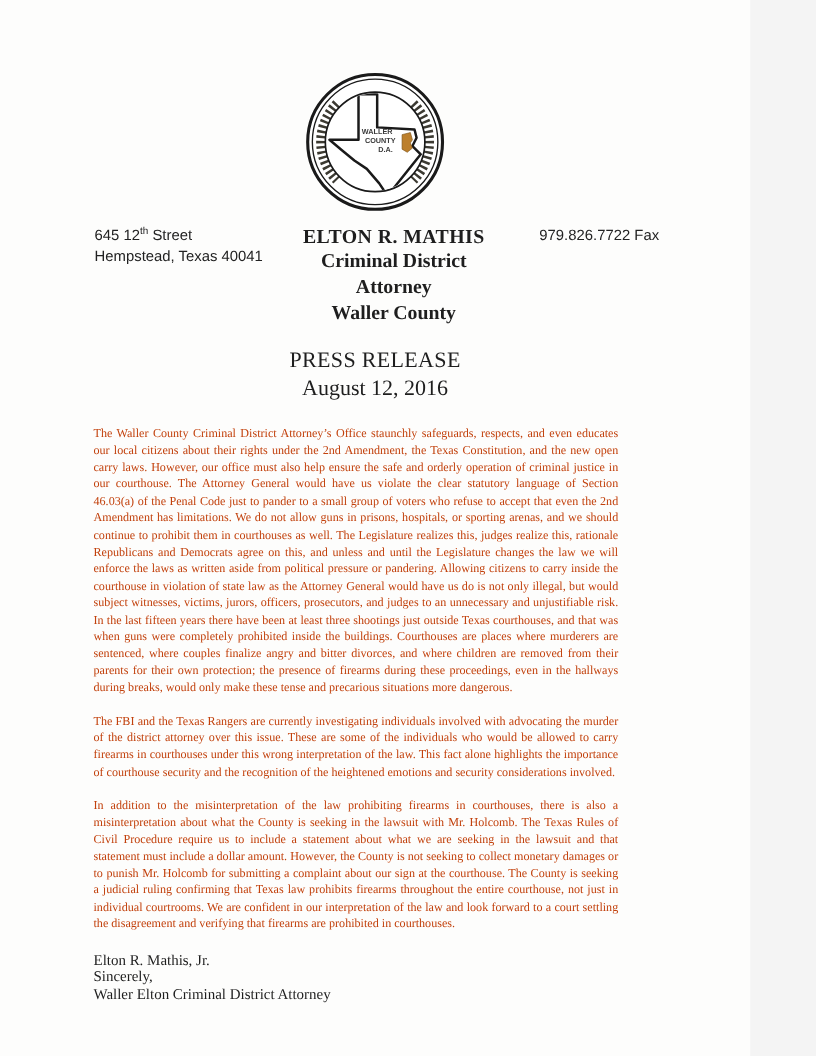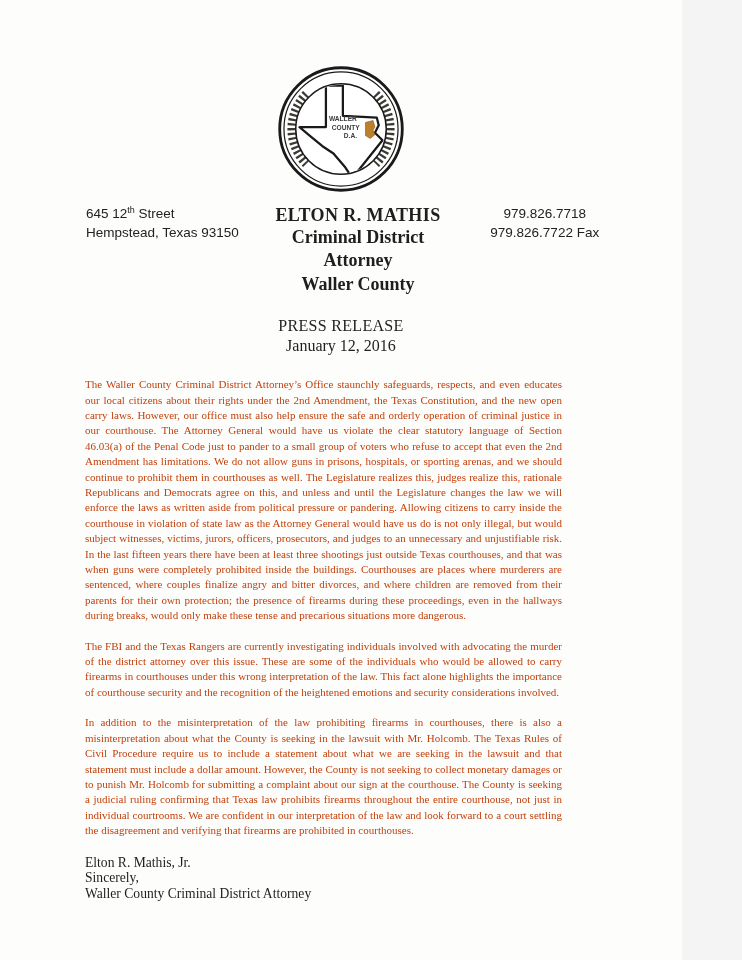--- a/index.html
+++ b/index.html
@@ -52,21 +52,21 @@
     flex:1.05;
     text-align:center;
     font-family:"Liberation Sans",sans-serif;
     font-size:13.5px;line-height:1.4;
     color:#222;
   }
   
   .release-heading{
     text-align:center;
     margin-top:20px;
-    font-size:16px;
+    font-size:20px;
     line-height:1.25;
   }
   .release-title{letter-spacing:.3px;}
   
   .body-text{
     padding:21px 120px 0 85px;
     font-size:11px;
     line-height:15.4px;
     text-align:justify;
     color:#c2410c;
@@ -108,43 +108,42 @@
 
       <text x="72" y="62" text-anchor="middle" font-family="Liberation Sans, sans-serif" font-size="7" font-weight="bold" fill="#3a3a3a">WALLER</text>
       <text x="75" y="71" text-anchor="middle" font-family="Liberation Sans, sans-serif" font-size="7" font-weight="bold" fill="#3a3a3a">COUNTY</text>
       <text x="80" y="80" text-anchor="middle" font-family="Liberation Sans, sans-serif" font-size="7" font-weight="bold" fill="#3a3a3a">D.A.</text>
     </svg>
   </div>
 
   <div class="header-row">
     <div class="hdr-col-left">
       <div><span>645 12</span><sup>th</sup><span> Street</span></div>
-      <div>Hempstead, Texas 93150</div>
+      <div>Hempstead, Texas 40041</div>
     </div>
     <div class="hdr-col-center">
       <div class="hdr-name">ELTON R. MATHIS</div>
       <div class="hdr-title">Criminal District Attorney</div>
       <div class="hdr-county">Waller County</div>
     </div>
     <div class="hdr-col-right">
-      <div>979.826.7718</div>
       <div>979.826.7722 Fax</div>
     </div>
   </div>
 
   <div class="release-heading">
     <div class="release-title">PRESS RELEASE</div>
-    <div class="release-date">January 12, 2016</div>
+    <div class="release-date">August 12, 2016</div>
   </div>
 
   <div class="body-text">
     <p>The Waller County Criminal District Attorney’s Office staunchly safeguards, respects, and even educates our local citizens about their rights under the 2nd Amendment, the Texas Constitution, and the new open carry laws. However, our office must also help ensure the safe and orderly operation of criminal justice in our courthouse. The Attorney General would have us violate the clear statutory language of Section 46.03(a) of the Penal Code just to pander to a small group of voters who refuse to accept that even the 2nd Amendment has limitations. We do not allow guns in prisons, hospitals, or sporting arenas, and we should continue to prohibit them in courthouses as well. The Legislature realizes this, judges realize this, rationale Republicans and Democrats agree on this, and unless and until the Legislature changes the law we will enforce the laws as written aside from political pressure or pandering. Allowing citizens to carry inside the courthouse in violation of state law as the Attorney General would have us do is not only illegal, but would subject witnesses, victims, jurors, officers, prosecutors, and judges to an unnecessary and unjustifiable risk. In the last fifteen years there have been at least three shootings just outside Texas courthouses, and that was when guns were completely prohibited inside the buildings. Courthouses are places where murderers are sentenced, where couples finalize angry and bitter divorces, and where children are removed from their parents for their own protection; the presence of firearms during these proceedings, even in the hallways during breaks, would only make these tense and precarious situations more dangerous.</p>
     <p>The FBI and the Texas Rangers are currently investigating individuals involved with advocating the murder of the district attorney over this issue. These are some of the individuals who would be allowed to carry firearms in courthouses under this wrong interpretation of the law. This fact alone highlights the importance of courthouse security and the recognition of the heightened emotions and security considerations involved.</p>
     <p>In addition to the misinterpretation of the law prohibiting firearms in courthouses, there is also a misinterpretation about what the County is seeking in the lawsuit with Mr. Holcomb. The Texas Rules of Civil Procedure require us to include a statement about what we are seeking in the lawsuit and that statement must include a dollar amount. However, the County is not seeking to collect monetary damages or to punish Mr. Holcomb for submitting a complaint about our sign at the courthouse. The County is seeking a judicial ruling confirming that Texas law prohibits firearms throughout the entire courthouse, not just in individual courtrooms. We are confident in our interpretation of the law and look forward to a court settling the disagreement and verifying that firearms are prohibited in courthouses.</p>
   </div>
 
   <div class="signature">
     <div>Elton R. Mathis, Jr.</div>
     <div>Sincerely,</div>
-    <div>Waller County Criminal District Attorney</div>
+    <div>Waller Elton Criminal District Attorney</div>
   </div>
 
 </div>
 
 </body></html>

